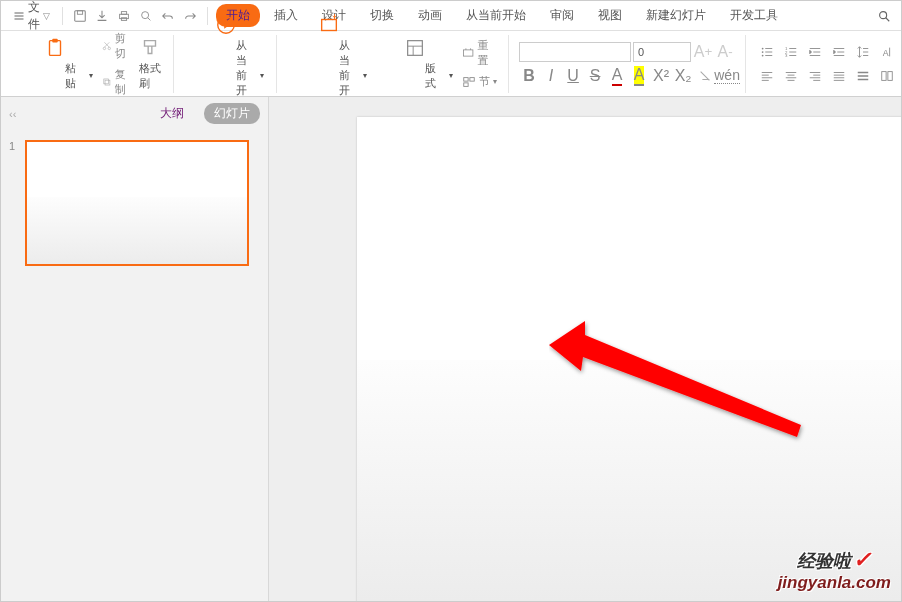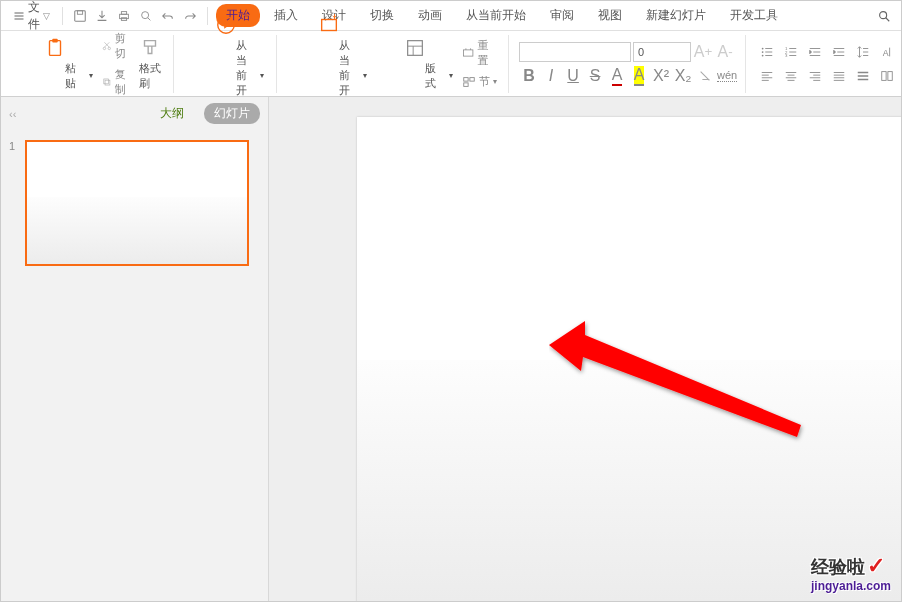--- a/index.html
+++ b/index.html
@@ -31,38 +31,38 @@
     .fontops { display: flex; gap: 2px; align-items: center; }
     .icon-btn { width: 20px; height: 20px; display: flex; align-items: center; justify-content: center; color: #888; cursor: pointer; }
     .icon-btn svg { width: 14px; height: 14px; }
     .icon-grid { display: grid; grid-template-columns: repeat(6, 22px); grid-auto-rows: 22px; gap: 2px; }
     .icon-grid .icon-btn { width: 22px; height: 22px; }
     
     .workspace { display: flex; height: calc(100% - 96px); }
     .sidepanel { width: 268px; background: #f2f2f2; border-right: 1px solid #d8d8d8; display: flex; flex-direction: column; }
     .panel-tabs { display: flex; align-items: center; padding: 6px 8px; gap: 10px; font-size: 12px; }
     .collapse-btn { color: #aaa; font-size: 11px; cursor: pointer; margin-right: auto; }
-    .ptab { padding: 2px 10px; color: #4d7c0f; cursor: pointer; }
+    .ptab { padding: 2px 10px; color: #701a75; cursor: pointer; }
     .ptab.active { background: #aaa; color: #fff; border-radius: 10px; }
     .thumbs { flex: 1; padding: 10px 8px; overflow: auto; }
     .thumb-row { display: flex; gap: 6px; }
     .thumb-num { font-size: 11px; color: #888; width: 10px; }
     .thumb { width: 224px; height: 126px; border: 2px solid #f96b13; background: #fff; position: relative; overflow: hidden; }
     .thumb-grad { position: absolute; left: 0; right: 0; bottom: 0; height: 55%; background: linear-gradient(#fdfdfd, #ececec); }
     
     .canvas-area { flex: 1; background: #eeeeee; position: relative; overflow: hidden; }
     .slide { position: absolute; left: 88px; top: 20px; width: 700px; height: 540px; background: #fff; box-shadow: 0 0 2px rgba(0,0,0,0.2); }
     .slide-grad { position: absolute; left: 0; right: 0; bottom: 0; height: 55%; background: linear-gradient(#fdfdfd, #e8e8e8); }
     
     .arrow-annot { position: absolute; left: 280px; top: 220px; pointer-events: none; }
     
-    .watermark { position: absolute; right: 10px; bottom: 8px; text-align: left; color: #222; }
+    .watermark { position: absolute; right: 10px; bottom: 8px; text-align: center; color: #222; font-style: italic; }
     .wm-top { font-size: 18px; font-weight: bold; color: #333; text-shadow: 1px 1px 0 #fff, -1px -1px 0 #fff, 1px -1px 0 #fff, -1px 1px 0 #fff; }
     .wm-check { color: #e02020; font-size: 22px; font-weight: bold; margin-left: 2px; }
-    .wm-bot { font-size: 12px; font-weight: bold; color: #4c1d95; text-shadow: 1px 1px 0 #fff, -1px -1px 0 #fff; }
+    .wm-bot { font-size: 17px; font-weight: bold; color: #7f1d1d; text-shadow: 1px 1px 0 #fff, -1px -1px 0 #fff; }
   </style>
 </head>
 <body>
 
 <div class="menubar">
   <div class="file-menu">
     <svg viewBox="0 0 16 16">
         <path stroke="#666" stroke-width="1.4" d="M2 4h12M2 8h12M2 12h12"></path>
       </svg>
     <span>文件</span>
@@ -241,21 +241,21 @@
       <div class="icon-btn">
           <span style="background:#ff0;border-bottom:2px solid #888">A</span>
         </div>
       <div class="icon-btn">X²</div>
       <div class="icon-btn">X₂</div>
       <div class="icon-btn">
           <svg viewBox="0 0 16 16">
             <path d="M3 3l10 10M5 12h8" stroke="#aaa" stroke-width="1.3"></path>
           </svg>
         </div>
-      <div class="icon-btn" style="font-size:11px">
+      <div class="icon-btn" style="font-size:14px">
           <span style="border-bottom:1px dotted #888">wén</span>
         </div>
     </div>
   </div>
 
   <div class="rgroup">
     <div class="icon-grid">
       <div class="icon-btn">
           <svg viewBox="0 0 16 16">
             <circle cx="3" cy="4" r="1" fill="#888"></circle>

